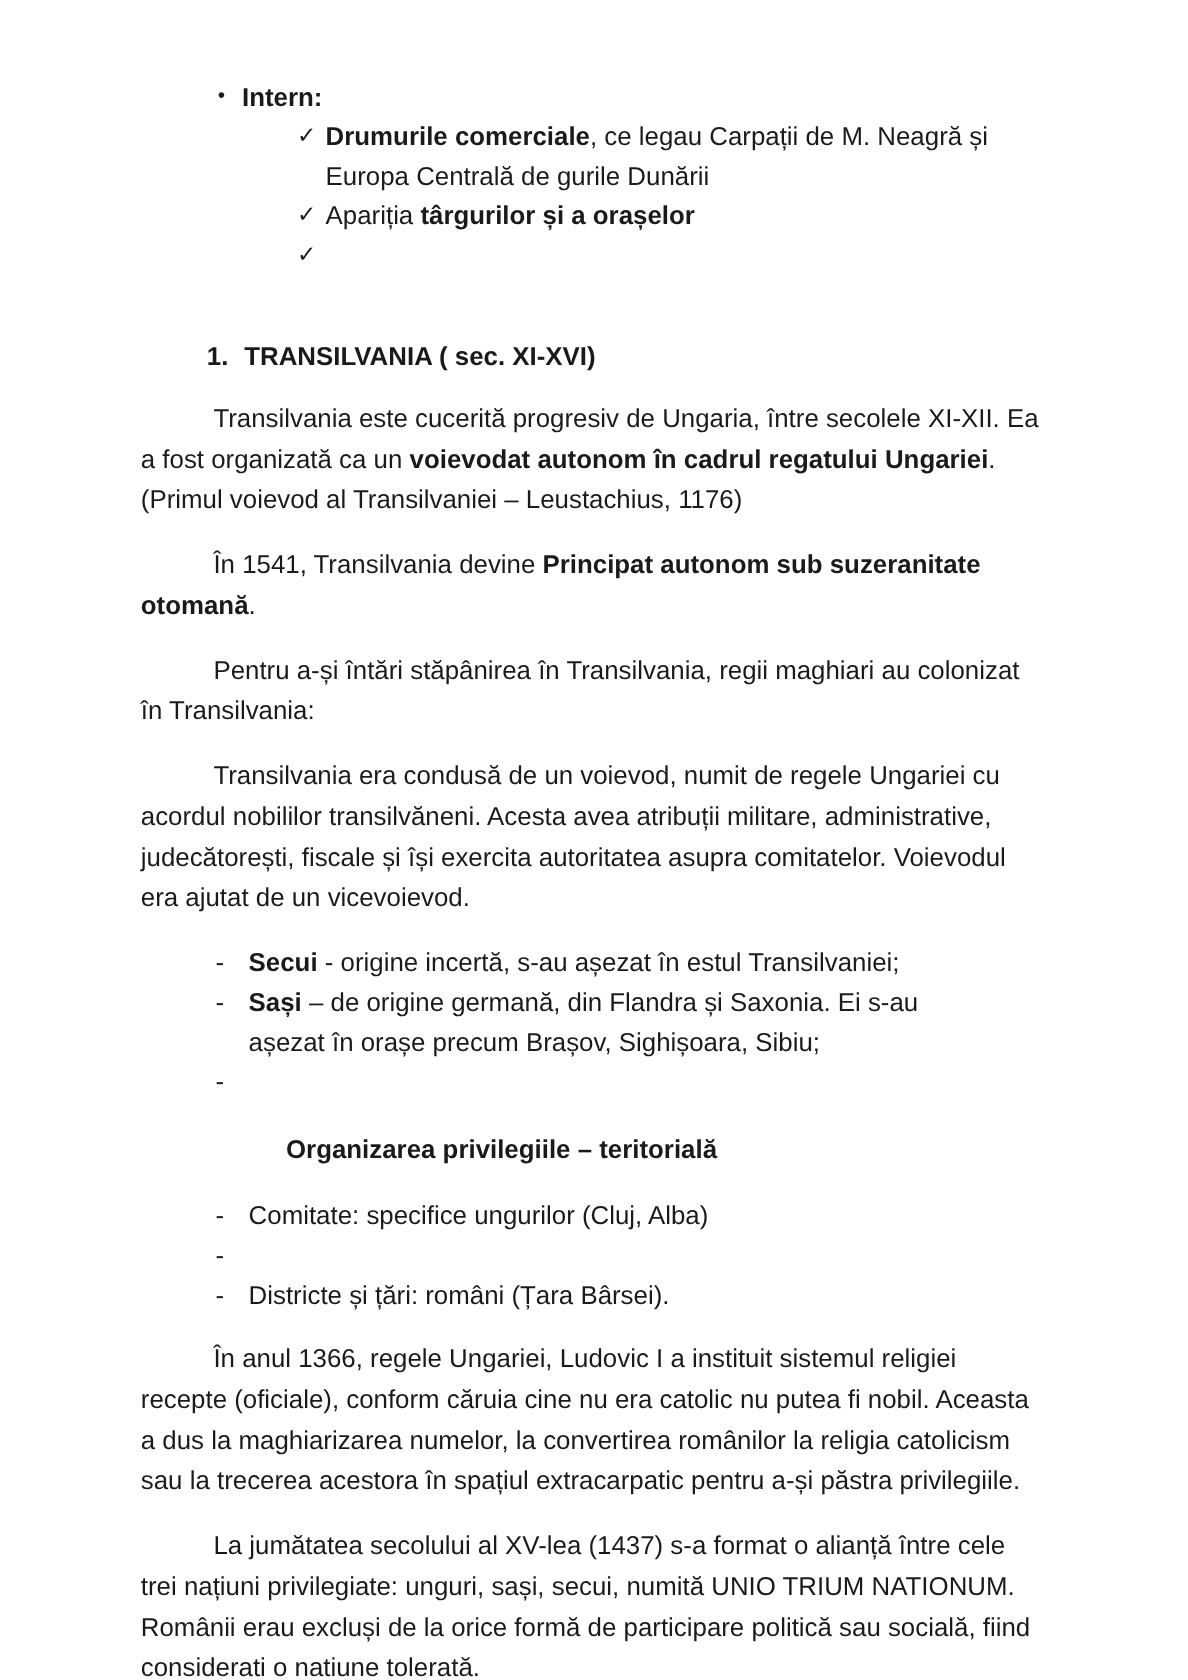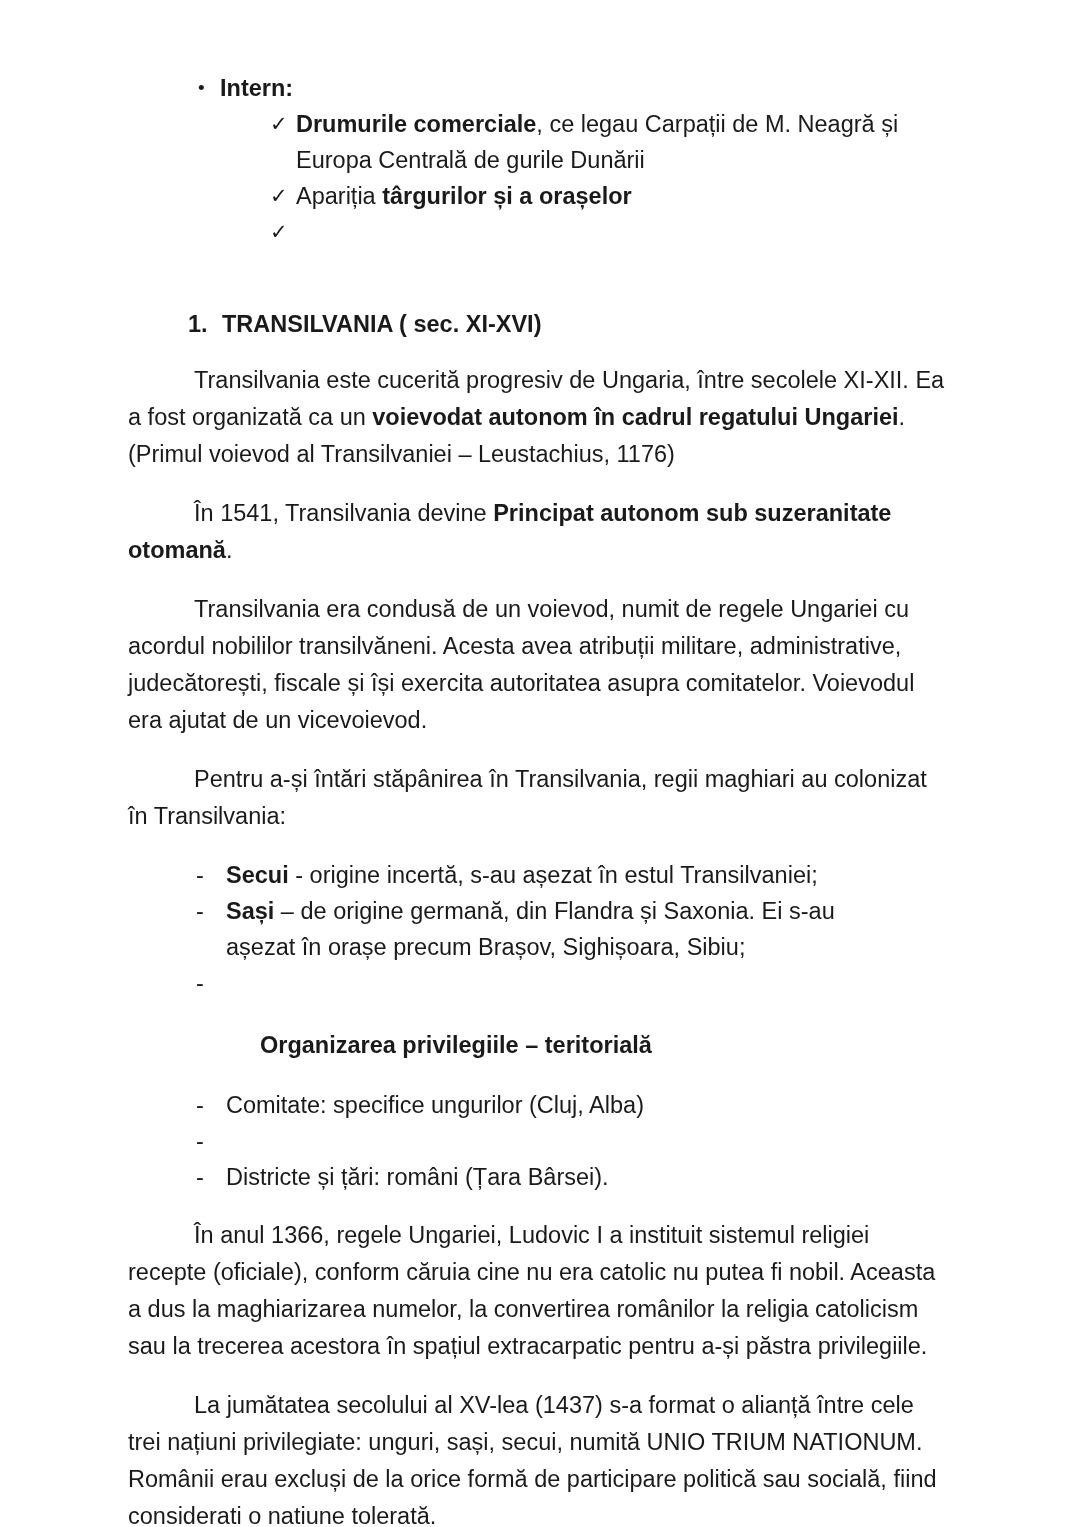--- a/index.html
+++ b/index.html
@@ -166,23 +166,23 @@
 
     <div class="num-heading">
       <span class="num">1.</span>
       <span class="num-text"><span>TRANSILVANIA</span><span class="light"> ( sec. XI-XVI)</span></span>
     </div>
 
     <p class="para"><span class="indent"></span><span>Transilvania este cucerită progresiv de Ungaria, între secolele XI-XII. Ea a fost organizată ca un </span><b>voievodat autonom în cadrul regatului Ungariei</b><span>. (Primul voievod al Transilvaniei – Leustachius, 1176)</span></p>
 
     <p class="para"><span class="indent"></span><span>În 1541, Transilvania devine </span><b>Principat autonom sub suzeranitate otomană</b><span>.</span></p>
 
+    <p class="para"><span class="indent"></span><span>Pentru a-și întări stăpânirea în Transilvania, regii maghiari au colonizat în Transilvania:</span></p>
+
     <p class="para"><span class="indent"></span><span>Transilvania era condusă de un voievod, numit de regele Ungariei cu acordul nobililor transilvăneni. Acesta avea atribuții militare, administrative, judecătorești, fiscale și își exercita autoritatea asupra comitatelor. Voievodul era ajutat de un vicevoievod.</span></p>
-
-    <p class="para"><span class="indent"></span><span>Pentru a-și întări stăpânirea în Transilvania, regii maghiari au colonizat în Transilvania:</span></p>
 
     <div class="dash-list">
 
       <div class="dash-row">
         <span class="dash-marker">-</span>
         <span class="dash-text"><b>Secui</b><span> - origine incertă, s-au așezat în estul Transilvaniei;</span></span>
       </div>
 
       <div class="dash-row">
         <span class="dash-marker">-</span>

